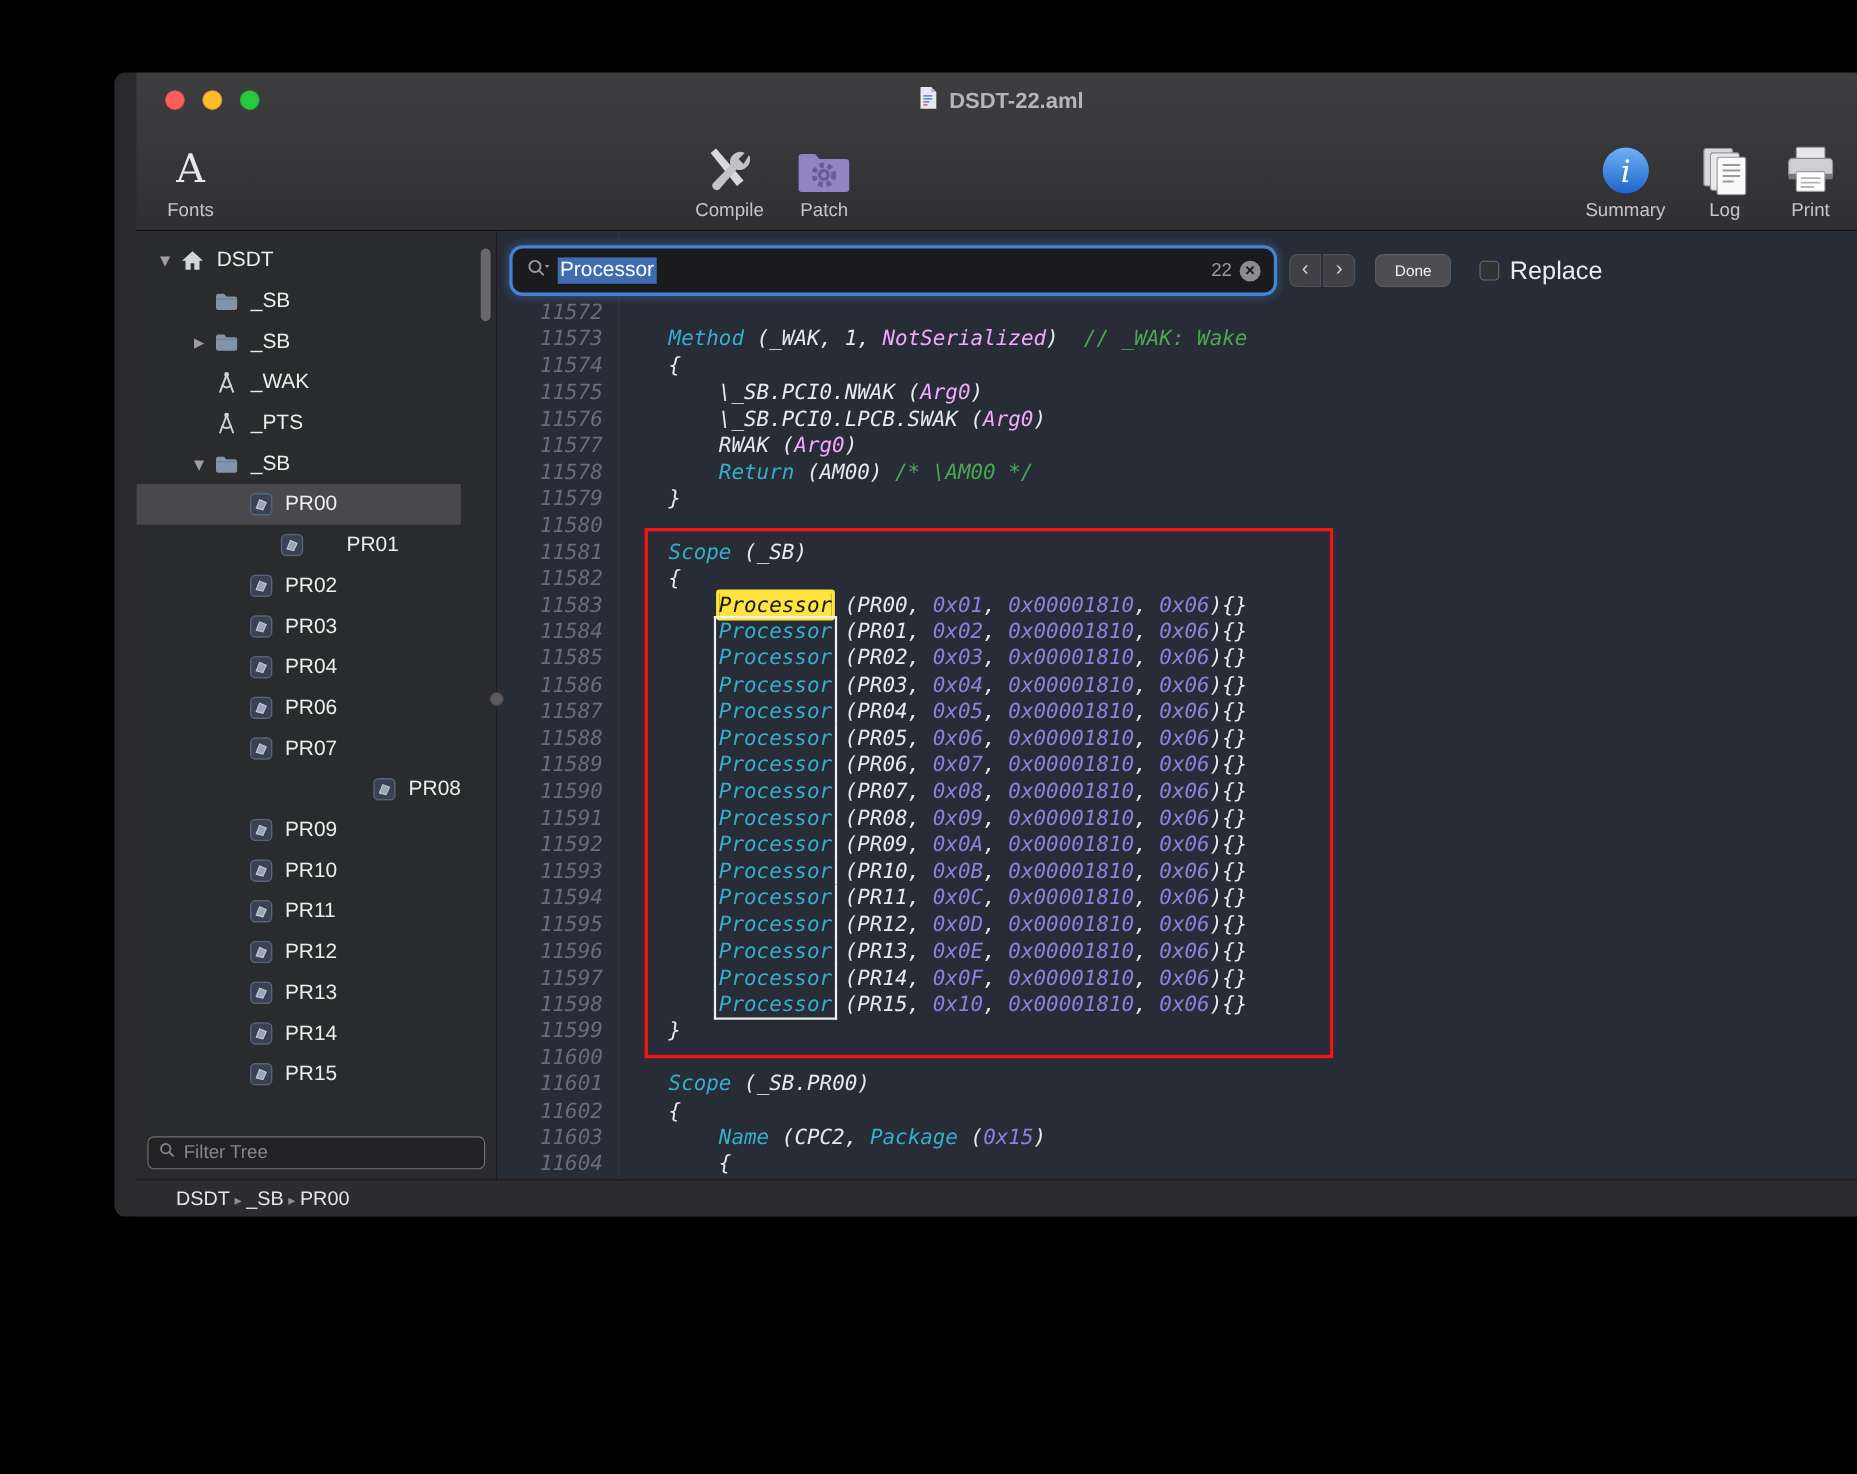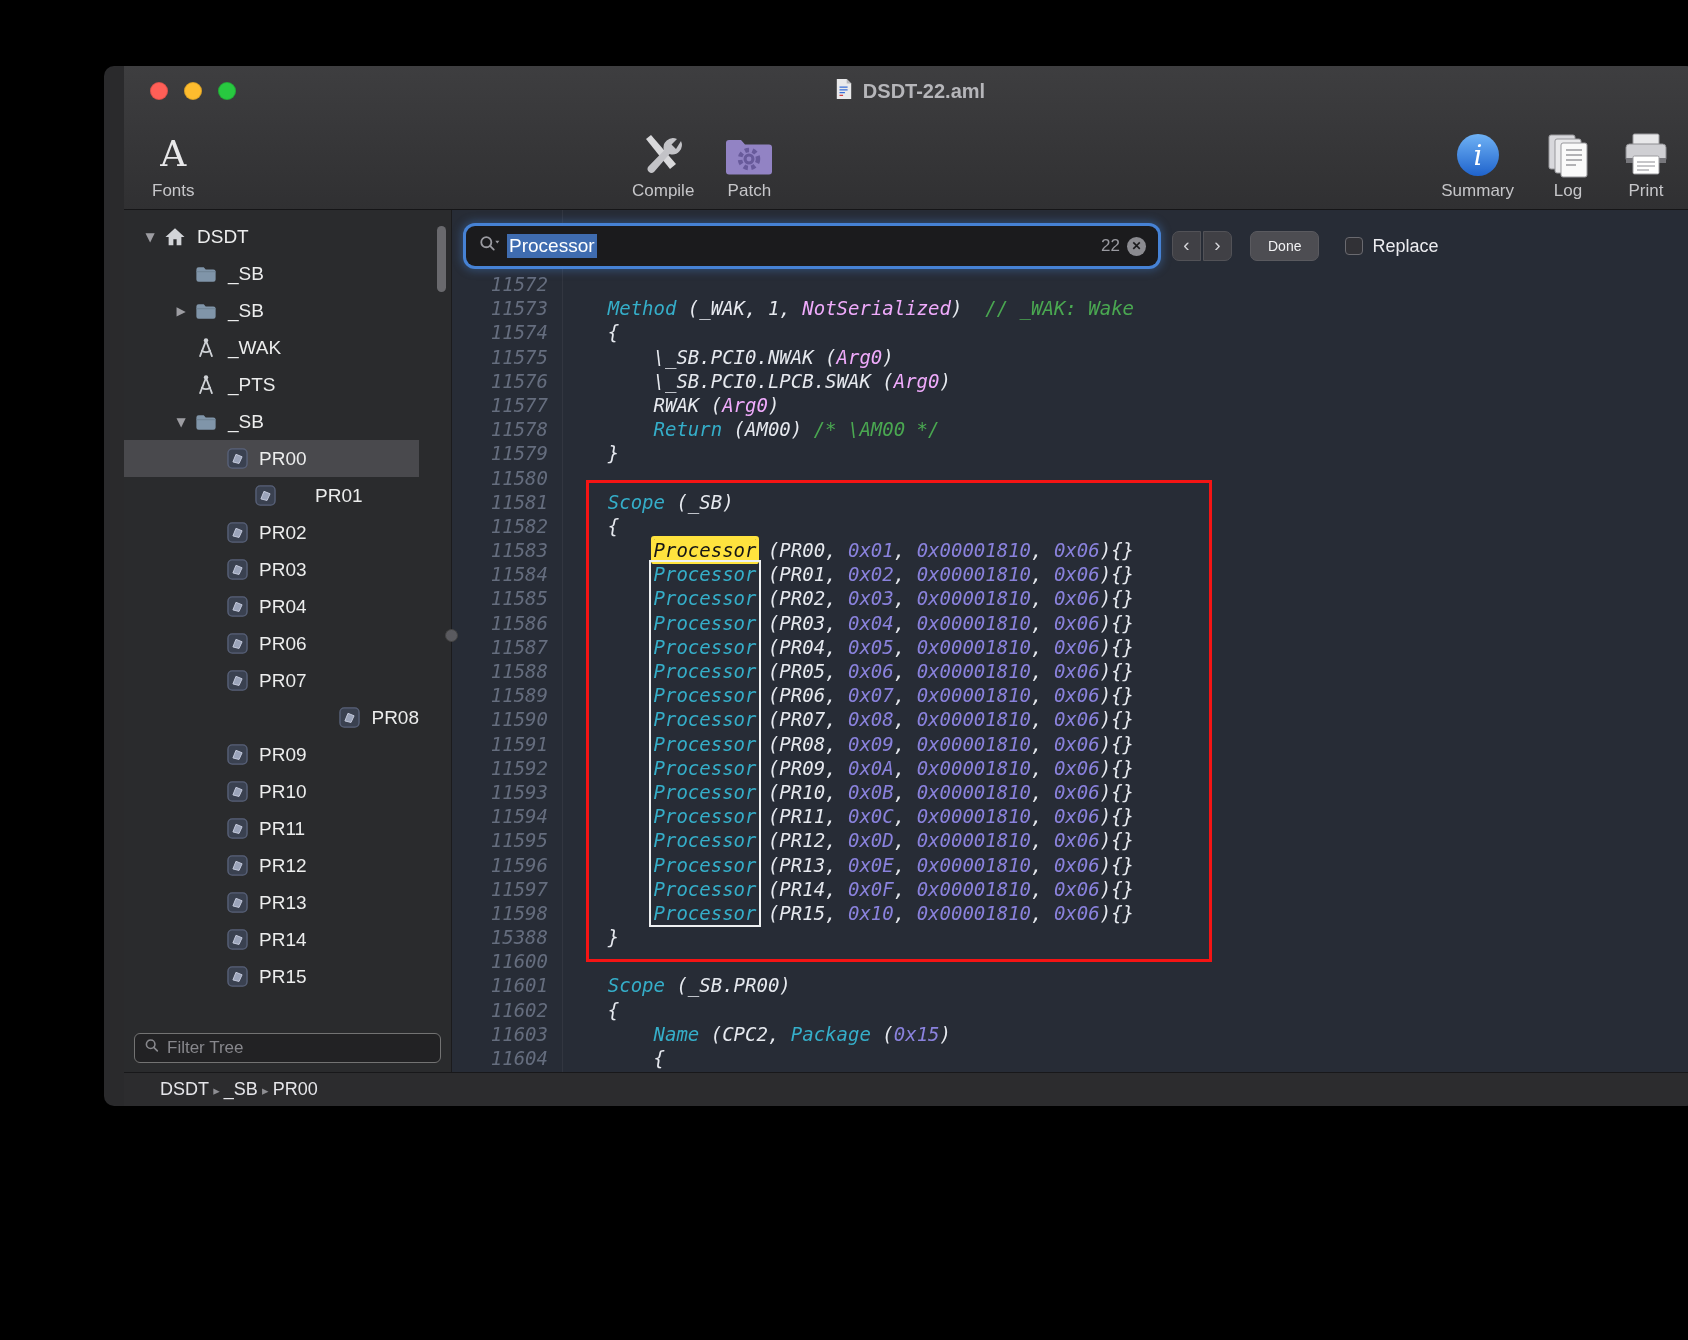--- a/index.html
+++ b/index.html
@@ -69,21 +69,21 @@
            font-size:12px; font-weight:bold; flex:none; }
   .navbtns { display:flex; gap:2px; }
   .navbtn { width:29px; height:30px; background:#404045; border:1px solid #525257;
             color:#d6d6da; font-size:19px; display:flex; align-items:center;
             justify-content:center; padding-bottom:2px; }
   .navbtn.prev { border-radius:7px 0 0 7px; }
   .navbtn.next { border-radius:0 7px 7px 0; }
   .donebtn { height:30px; padding:0 17px; background:#4d4d52; border:1px solid #5a5a5f;
              border-radius:7px; color:#f2f2f4; font-size:14px; display:flex;
              align-items:center; margin-left:4px; }
-  .replace { display:flex; align-items:center; gap:9px; color:#ececf0; font-size:18px;
+  .replace { display:flex; align-items:center; gap:9px; color:#ececf0; font-size:23px;
              margin-left:12px; }
   .checkbox { width:18px; height:18px; border-radius:4px; background:#313136;
               border:1.5px solid #6a6a70; }
 
   .code { position:absolute; inset:0; padding-top:62px;
           font-family:"DejaVu Sans Mono", monospace; font-size:19px; }
   .gutterline { position:absolute; left:110px; top:0; bottom:0; width:1px;
                 background:rgba(255,255,255,.05); }
   .line { height:24.2px; line-height:24.2px; white-space:pre; color:#e6e9ef;font-style:italic; }
   .ln { display:inline-block; width:96px; margin-right:14px; text-align:right;
@@ -480,21 +480,21 @@
             <div class="line"><span class="ln">11589</span><span><span class="p">        </span><span class="match">Processor</span><span class="p"> (PR06, </span><span class="num">0x07</span><span class="p">, </span><span class="num">0x00001810</span><span class="p">, </span><span class="num">0x06</span><span class="p">){}</span></span></div>
             <div class="line"><span class="ln">11590</span><span><span class="p">        </span><span class="match">Processor</span><span class="p"> (PR07, </span><span class="num">0x08</span><span class="p">, </span><span class="num">0x00001810</span><span class="p">, </span><span class="num">0x06</span><span class="p">){}</span></span></div>
             <div class="line"><span class="ln">11591</span><span><span class="p">        </span><span class="match">Processor</span><span class="p"> (PR08, </span><span class="num">0x09</span><span class="p">, </span><span class="num">0x00001810</span><span class="p">, </span><span class="num">0x06</span><span class="p">){}</span></span></div>
             <div class="line"><span class="ln">11592</span><span><span class="p">        </span><span class="match">Processor</span><span class="p"> (PR09, </span><span class="num">0x0A</span><span class="p">, </span><span class="num">0x00001810</span><span class="p">, </span><span class="num">0x06</span><span class="p">){}</span></span></div>
             <div class="line"><span class="ln">11593</span><span><span class="p">        </span><span class="match">Processor</span><span class="p"> (PR10, </span><span class="num">0x0B</span><span class="p">, </span><span class="num">0x00001810</span><span class="p">, </span><span class="num">0x06</span><span class="p">){}</span></span></div>
             <div class="line"><span class="ln">11594</span><span><span class="p">        </span><span class="match">Processor</span><span class="p"> (PR11, </span><span class="num">0x0C</span><span class="p">, </span><span class="num">0x00001810</span><span class="p">, </span><span class="num">0x06</span><span class="p">){}</span></span></div>
             <div class="line"><span class="ln">11595</span><span><span class="p">        </span><span class="match">Processor</span><span class="p"> (PR12, </span><span class="num">0x0D</span><span class="p">, </span><span class="num">0x00001810</span><span class="p">, </span><span class="num">0x06</span><span class="p">){}</span></span></div>
             <div class="line"><span class="ln">11596</span><span><span class="p">        </span><span class="match">Processor</span><span class="p"> (PR13, </span><span class="num">0x0E</span><span class="p">, </span><span class="num">0x00001810</span><span class="p">, </span><span class="num">0x06</span><span class="p">){}</span></span></div>
             <div class="line"><span class="ln">11597</span><span><span class="p">        </span><span class="match">Processor</span><span class="p"> (PR14, </span><span class="num">0x0F</span><span class="p">, </span><span class="num">0x00001810</span><span class="p">, </span><span class="num">0x06</span><span class="p">){}</span></span></div>
             <div class="line"><span class="ln">11598</span><span><span class="p">        </span><span class="match match-last">Processor</span><span class="p"> (PR15, </span><span class="num">0x10</span><span class="p">, </span><span class="num">0x00001810</span><span class="p">, </span><span class="num">0x06</span><span class="p">){}</span></span></div>
-            <div class="line"><span class="ln">15388</span><span><span class="p">    }</span></span></div>
+            <div class="line"><span class="ln">11599</span><span><span class="p">    }</span></span></div>
             <div class="line"><span class="ln">11600</span><span></span></div>
             <div class="line"><span class="ln">11601</span><span><span class="p">    </span><span class="kw">Scope</span><span class="p"> (_SB.PR00)</span></span></div>
             <div class="line"><span class="ln">11602</span><span><span class="p">    {</span></span></div>
             <div class="line"><span class="ln">11603</span><span><span class="p">        </span><span class="kw">Name</span><span class="p"> (CPC2, </span><span class="kw">Package</span><span class="p"> (</span><span class="num">0x15</span><span class="p">)</span></span></div>
             <div class="line"><span class="ln">11604</span><span><span class="p">        {</span></span></div>
           </div>
       </div>
       <div class="red-box"></div>
     </div>
   </div>

